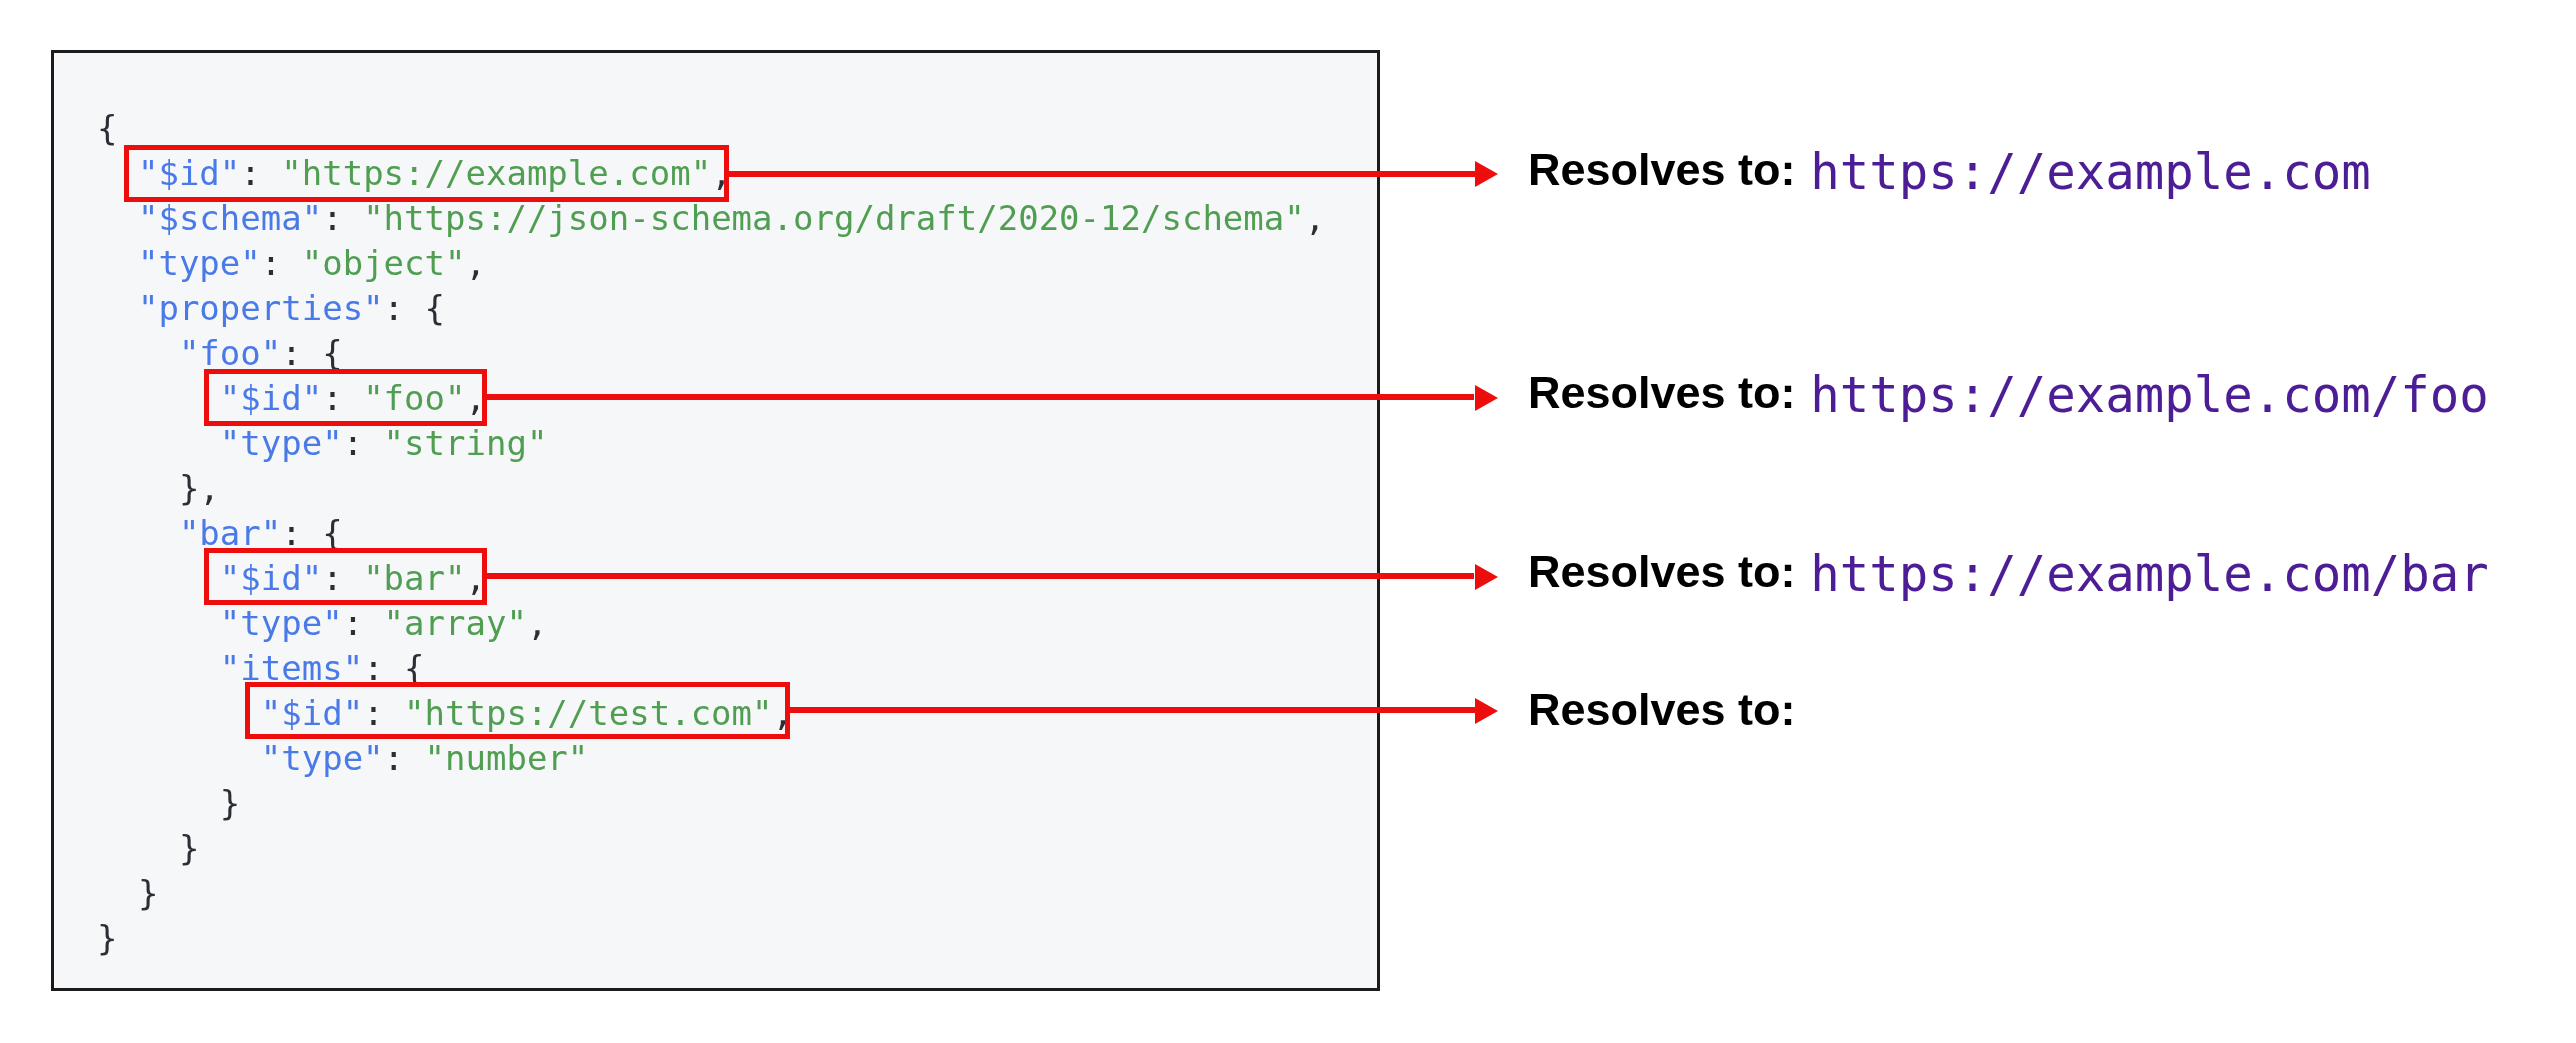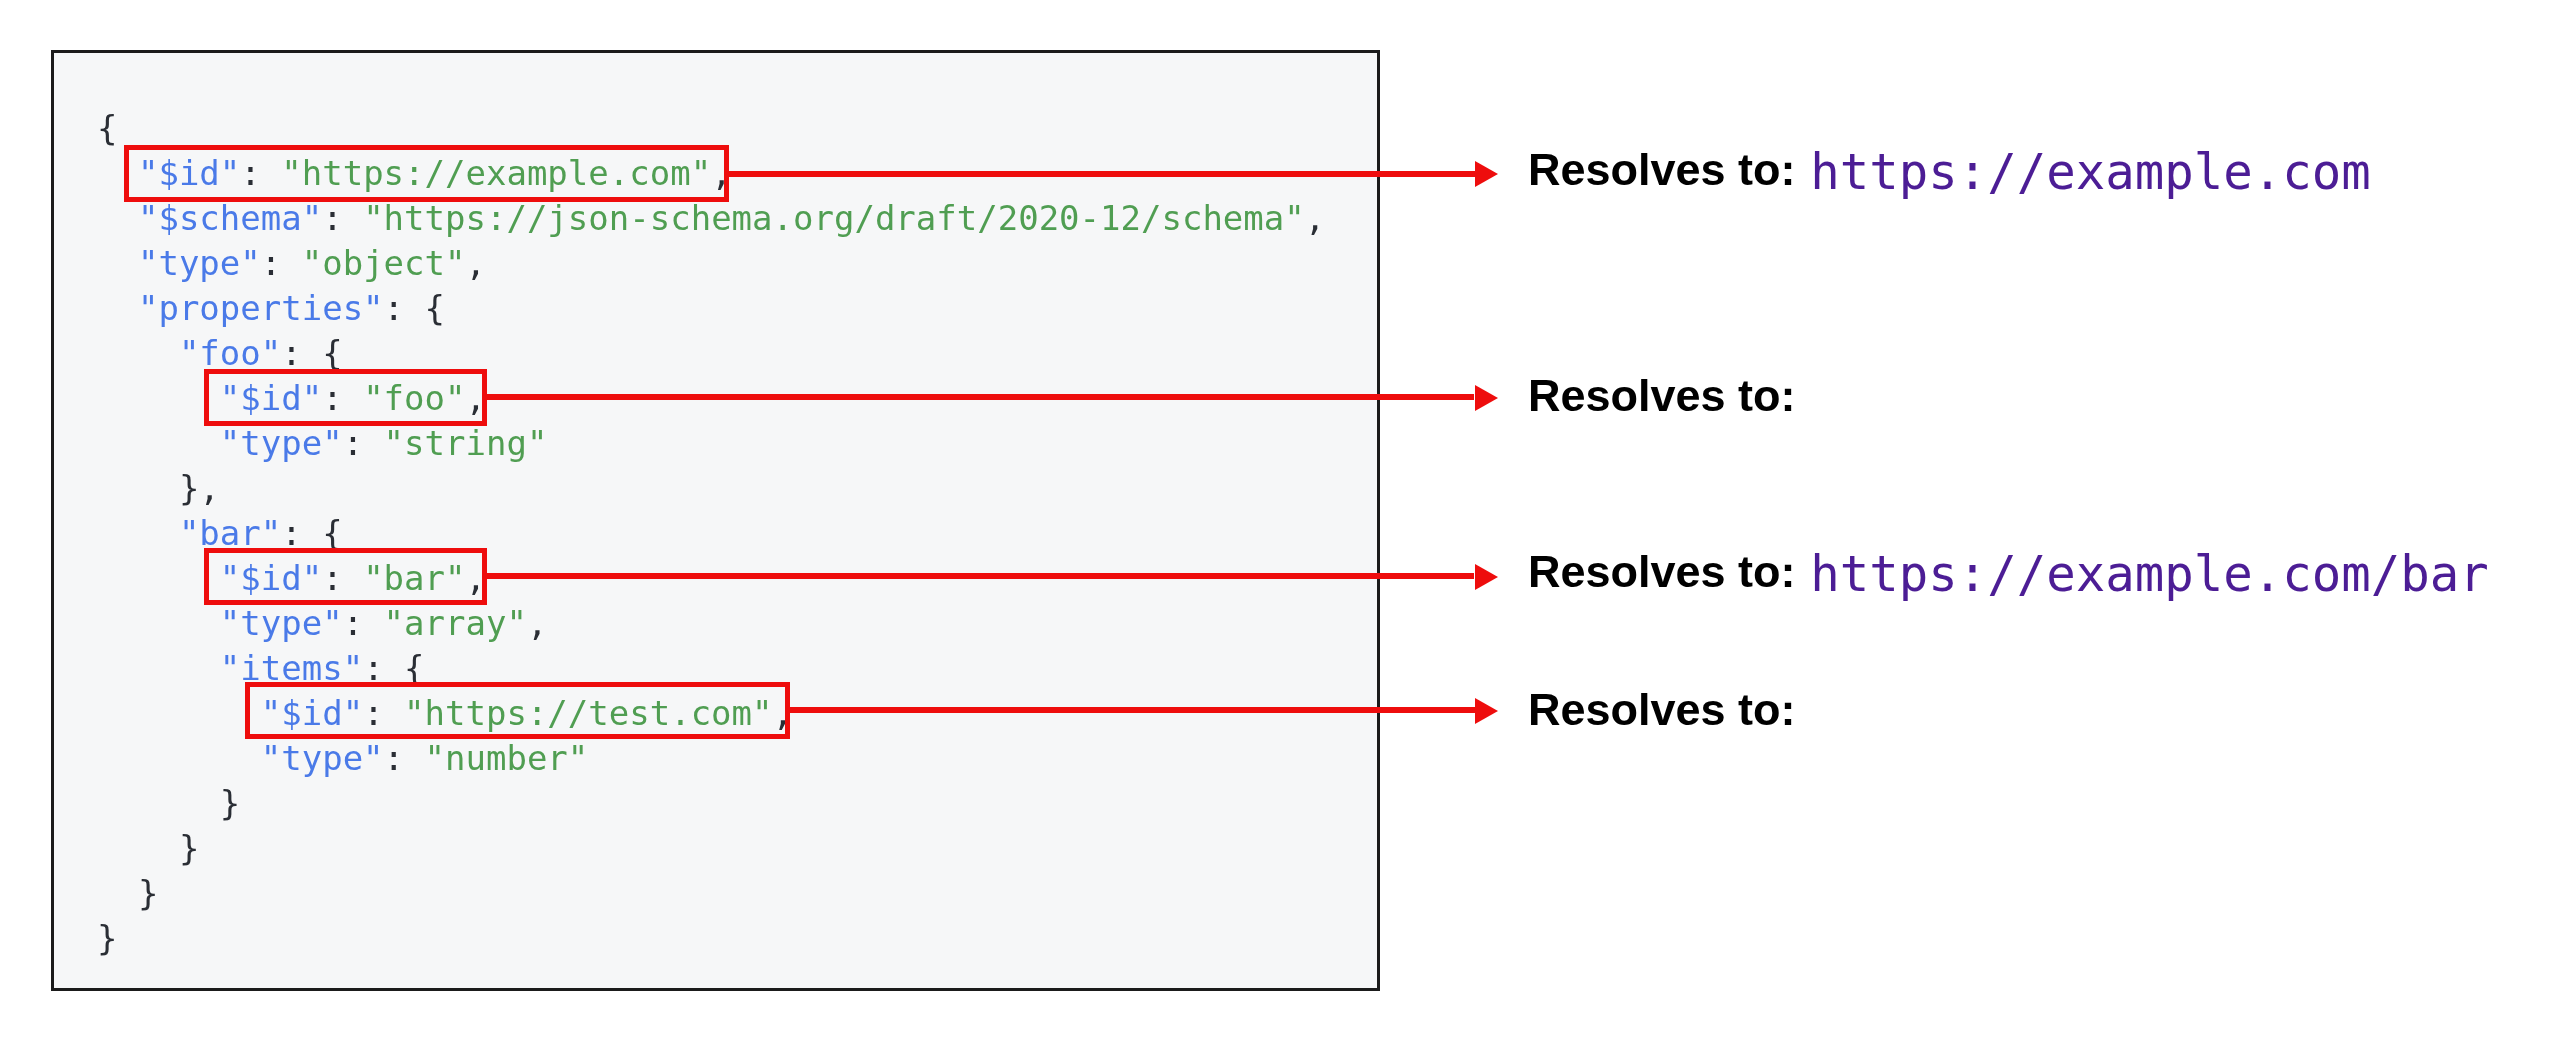--- a/index.html
+++ b/index.html
@@ -96,20 +96,21 @@
       <div class="arrow-head" style="left: 1475px; top: 161px;"></div>
       <div class="annotation" style="left: 1528px; top: 174px;">
         <span class="lbl">Resolves to:</span>
         <span class="url">https://example.com</span>
       </div>
       <div class="hl-box" style="left: 204px; top: 369px; width: 283px; height: 57px;"></div>
       <div class="arrow-line" style="left: 487px; top: 394px; width: 987px;"></div>
       <div class="arrow-head" style="left: 1475px; top: 385px;"></div>
       <div class="annotation" style="left: 1528px; top: 397px;">
         <span class="lbl">Resolves to:</span>
+        <span class="url">https://example.com/foo</span>
       </div>
       <div class="hl-box" style="left: 204px; top: 548px; width: 283px; height: 57px;"></div>
       <div class="arrow-line" style="left: 487px; top: 573px; width: 987px;"></div>
       <div class="arrow-head" style="left: 1475px; top: 564px;"></div>
       <div class="annotation" style="left: 1528px; top: 576px;">
         <span class="lbl">Resolves to:</span>
         <span class="url">https://example.com/bar</span>
       </div>
       <div class="hl-box" style="left: 245px; top: 682px; width: 545px; height: 57px;"></div>
       <div class="arrow-line" style="left: 790px; top: 707px; width: 685px;"></div>

